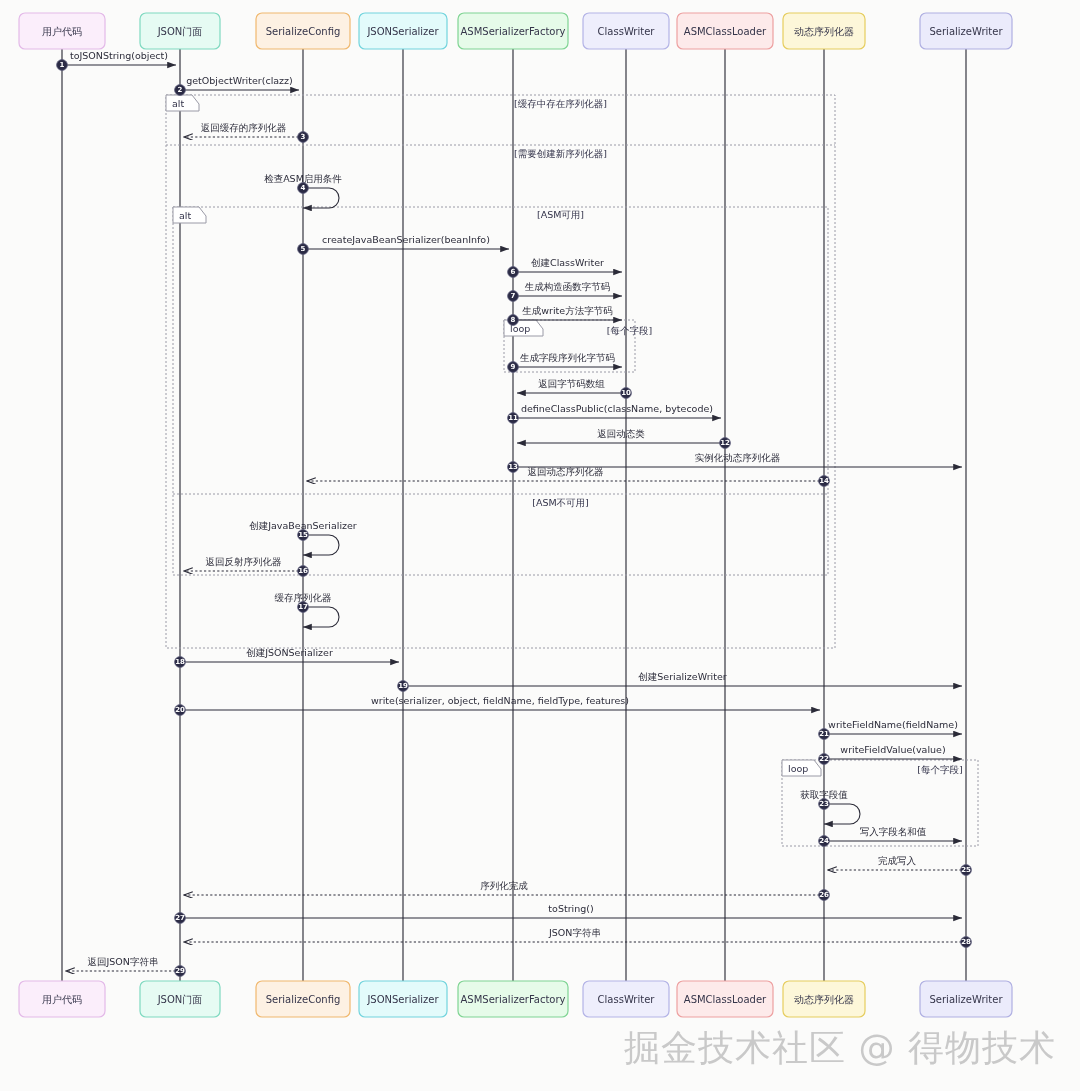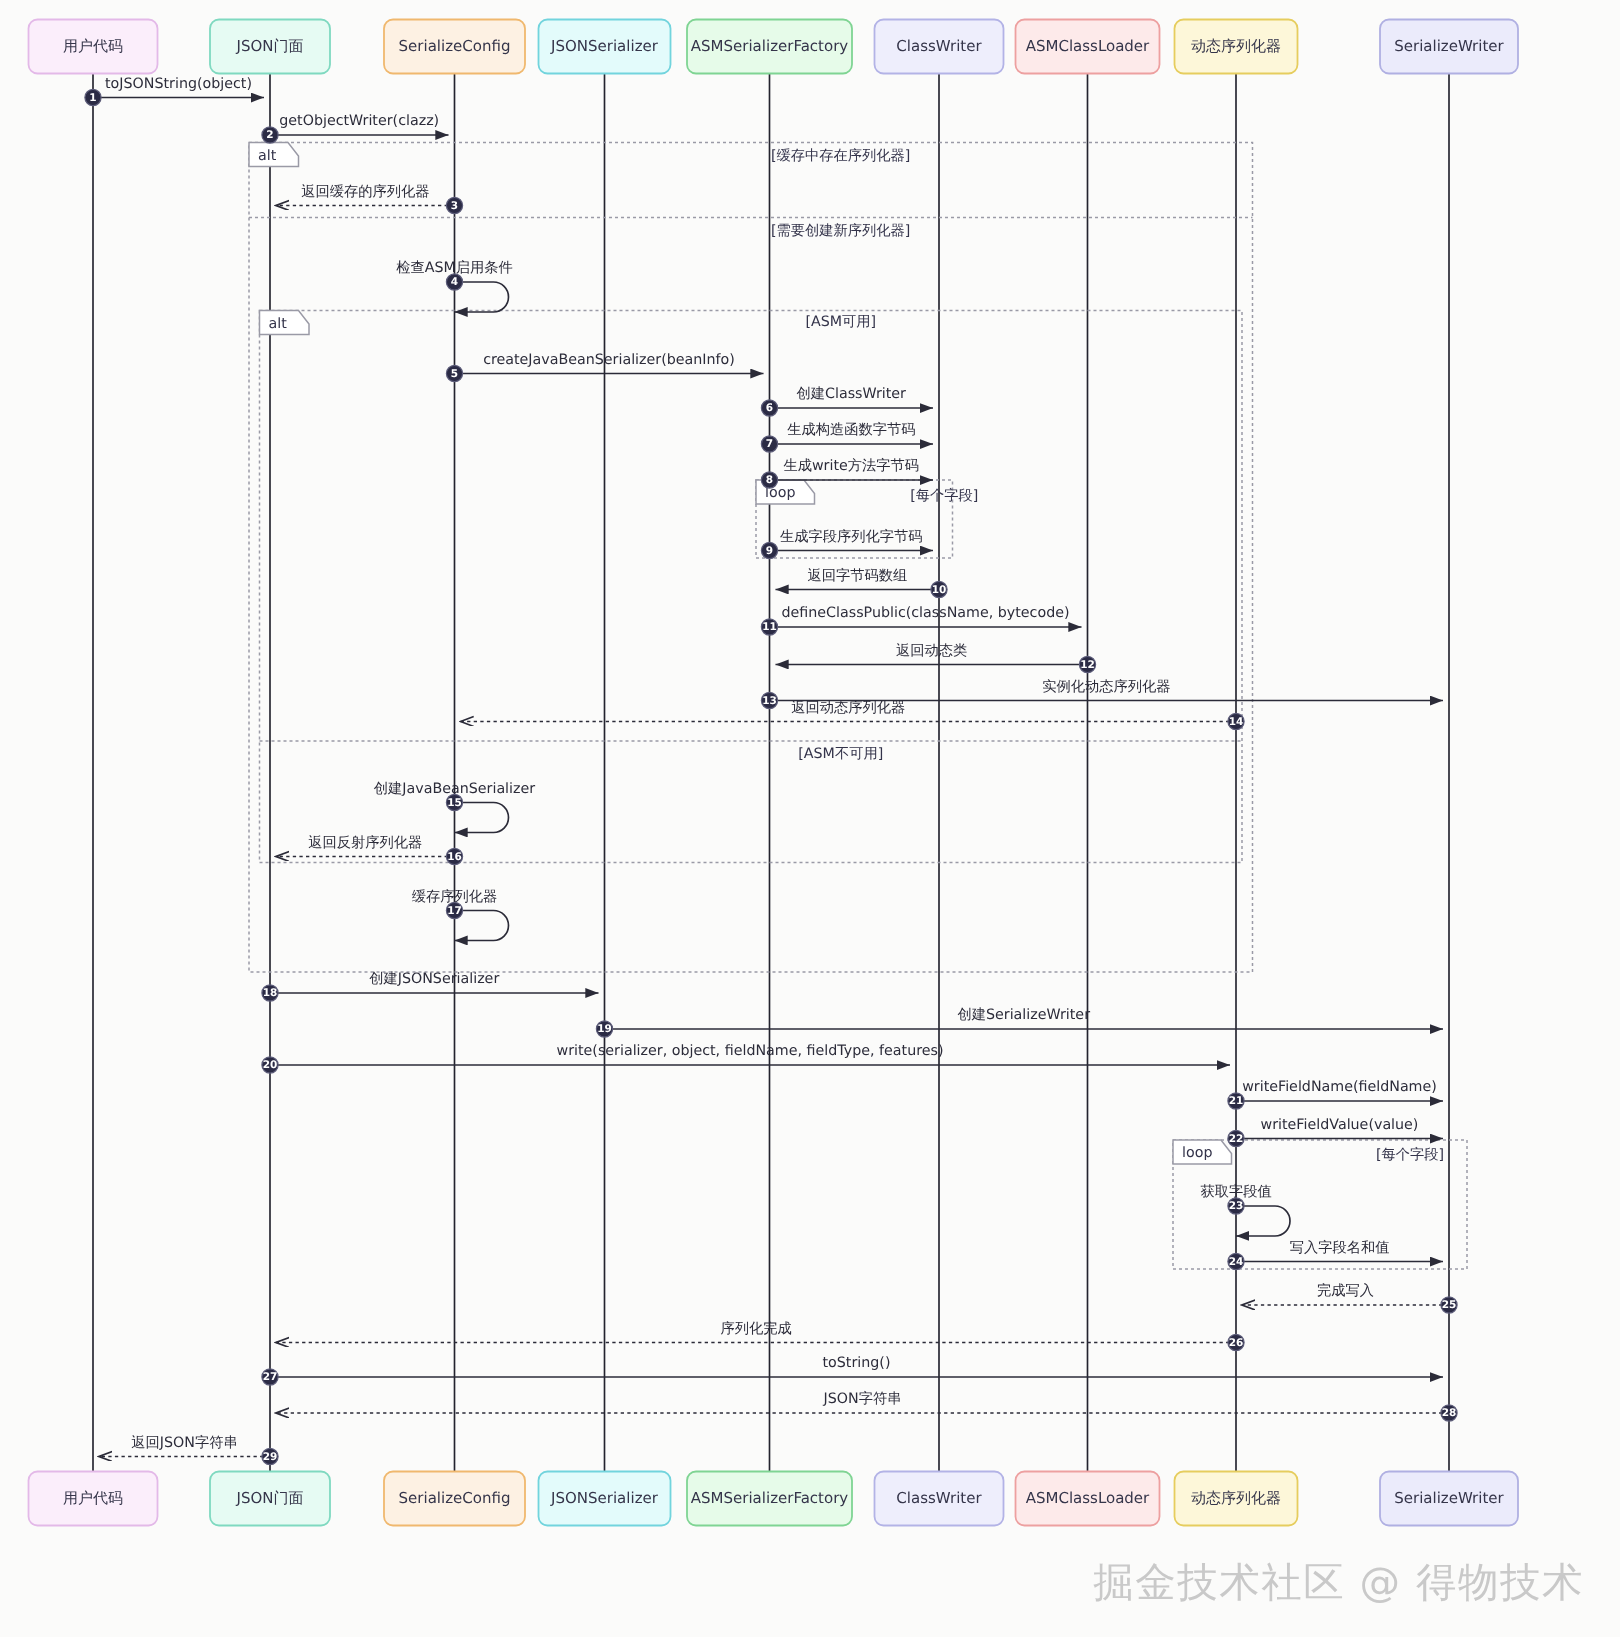--- a/index.html
+++ b/index.html
@@ -38,21 +38,21 @@
   }
   .lifeline{stroke:#23232e;stroke-width:1.1;}
   .msgline{stroke:#2b2b38;stroke-width:1.1;fill:none;}
   .msgdash{stroke:#2b2b38;stroke-width:1.1;fill:none;stroke-dasharray:2.2 2.2;}
   .framebox{fill:none;stroke:#9a9aa6;stroke-width:1;stroke-dasharray:2 2;}
   .framedivider{stroke:#9a9aa6;stroke-width:1;stroke-dasharray:2 2;}
   .frametab{fill:#ffffff;stroke:#9a9aa6;stroke-width:1;}
   .seqdot{fill:#2b2b45;stroke:#5b5b78;stroke-width:0.8;}
   .watermark{
     position:absolute;right:24px;bottom:18px;
-    font-size:27px;color:#c9c9c9;
+    font-size:36px;color:#c9c9c9;
     font-family:"DejaVu Sans","Liberation Sans",sans-serif;
     letter-spacing:1px;white-space:nowrap;
   }
 </style>
 </head>
 <body>
 
 <svg id="diagram" viewBox="0 0 1080 1091">
   <defs>
     <marker id="arrowSolid" markerWidth="9" markerHeight="9" refX="8" refY="3" orient="auto" markerUnits="strokeWidth">

